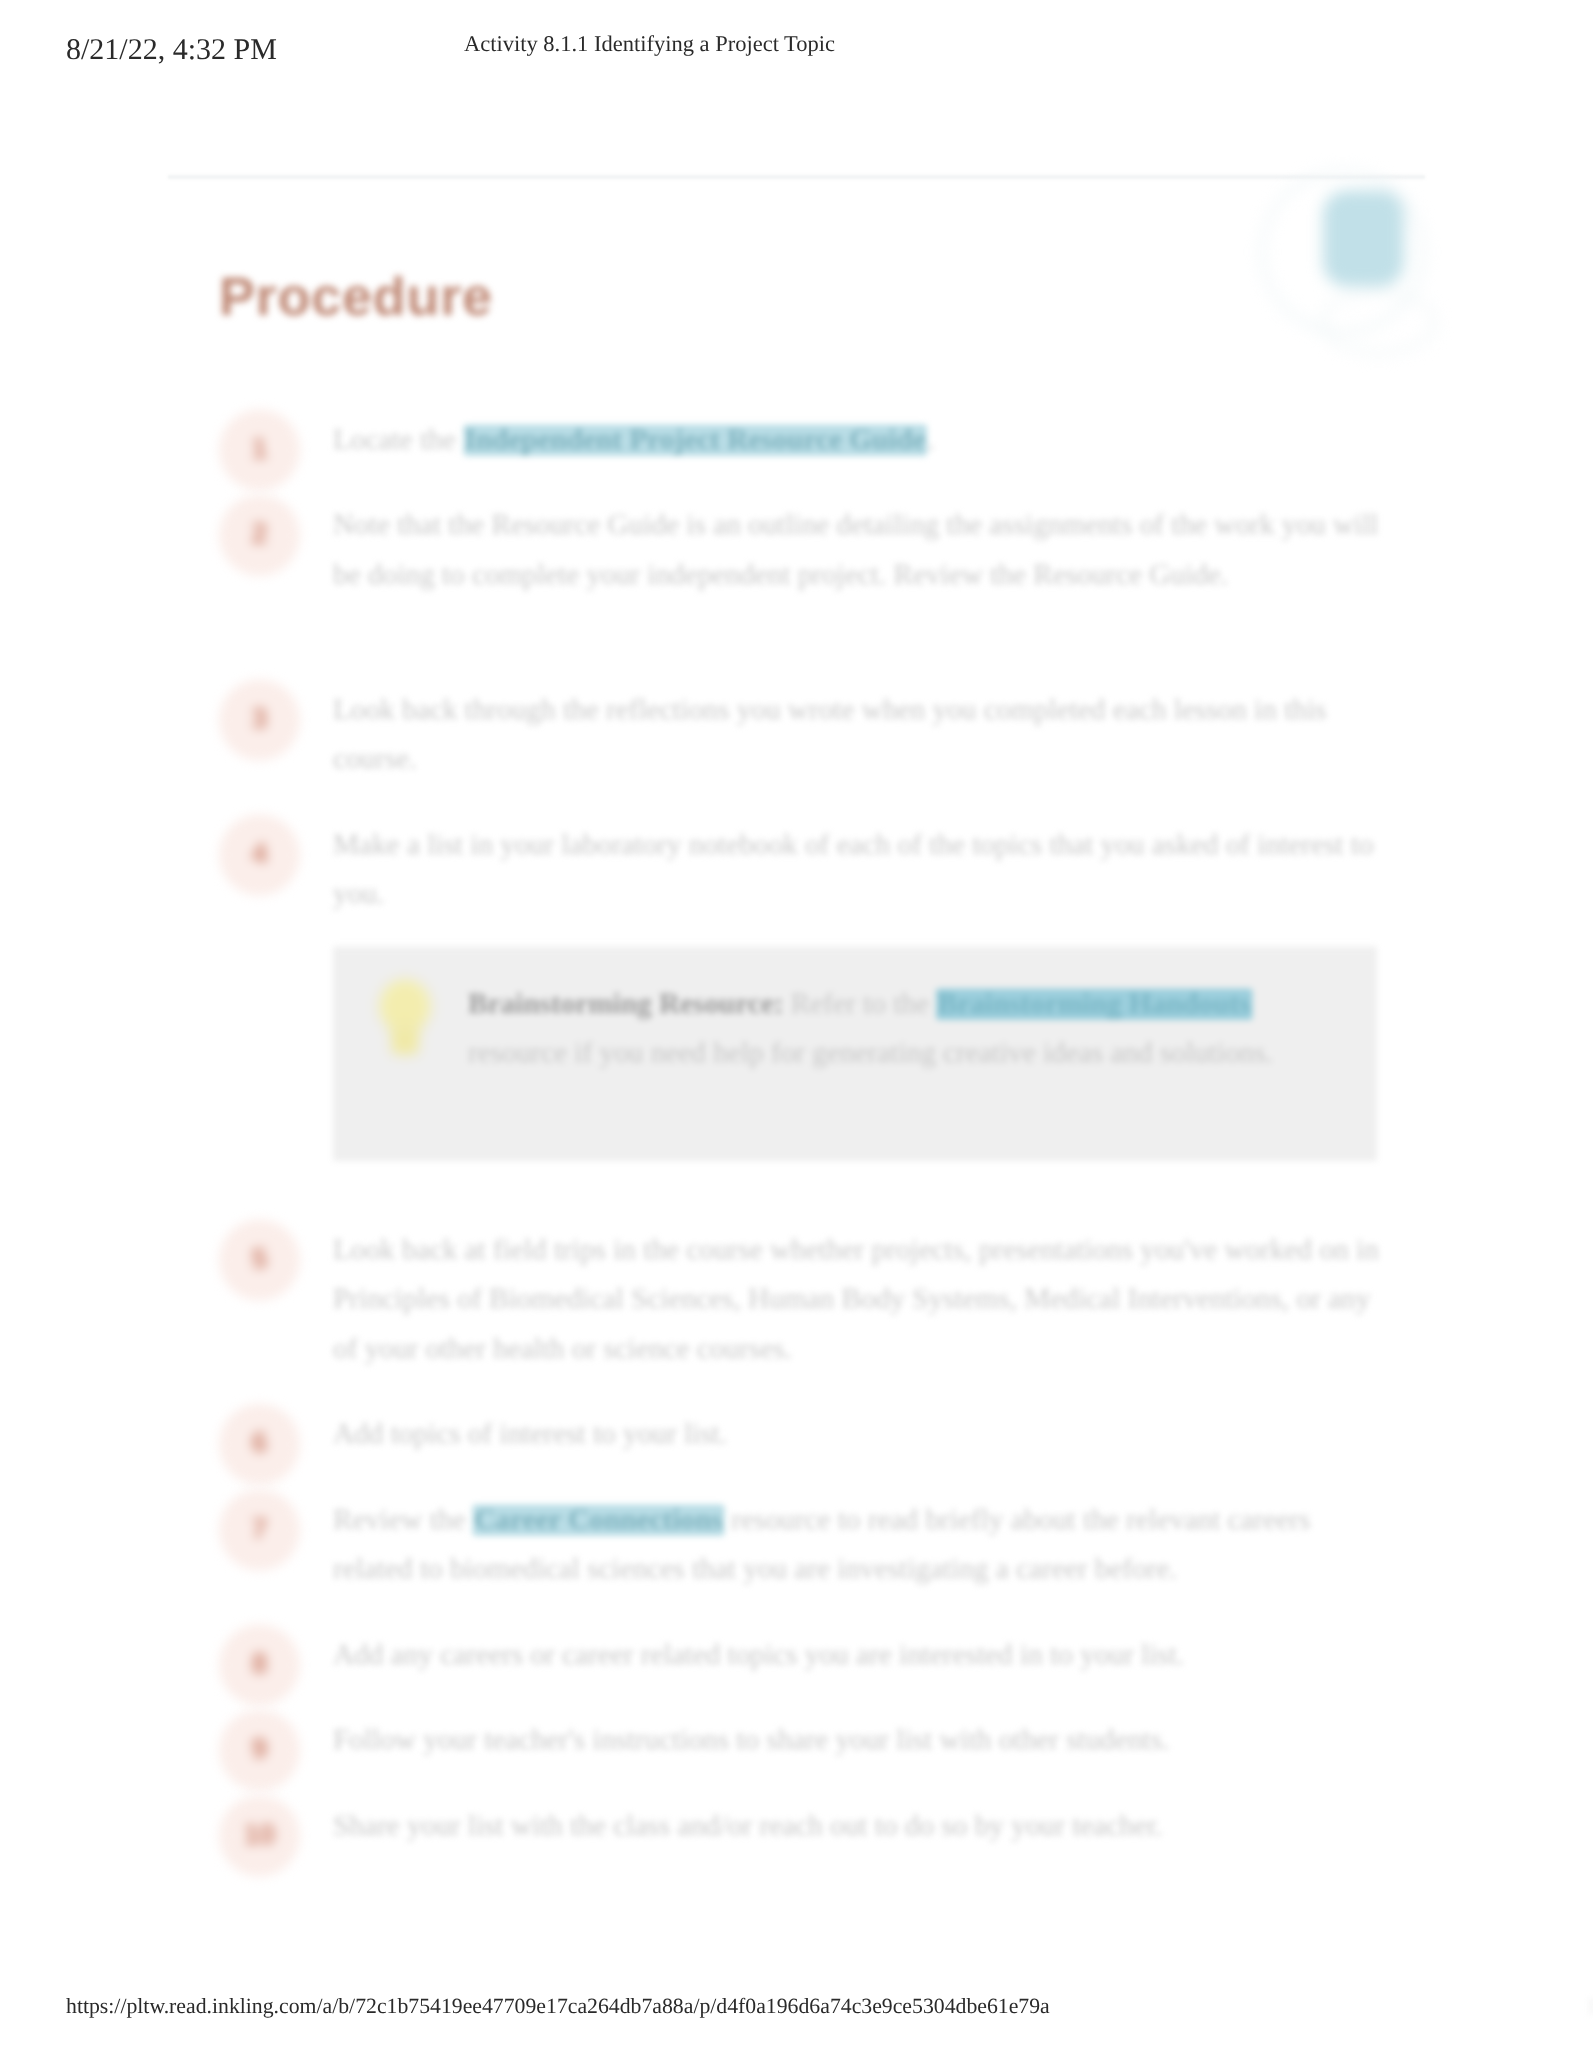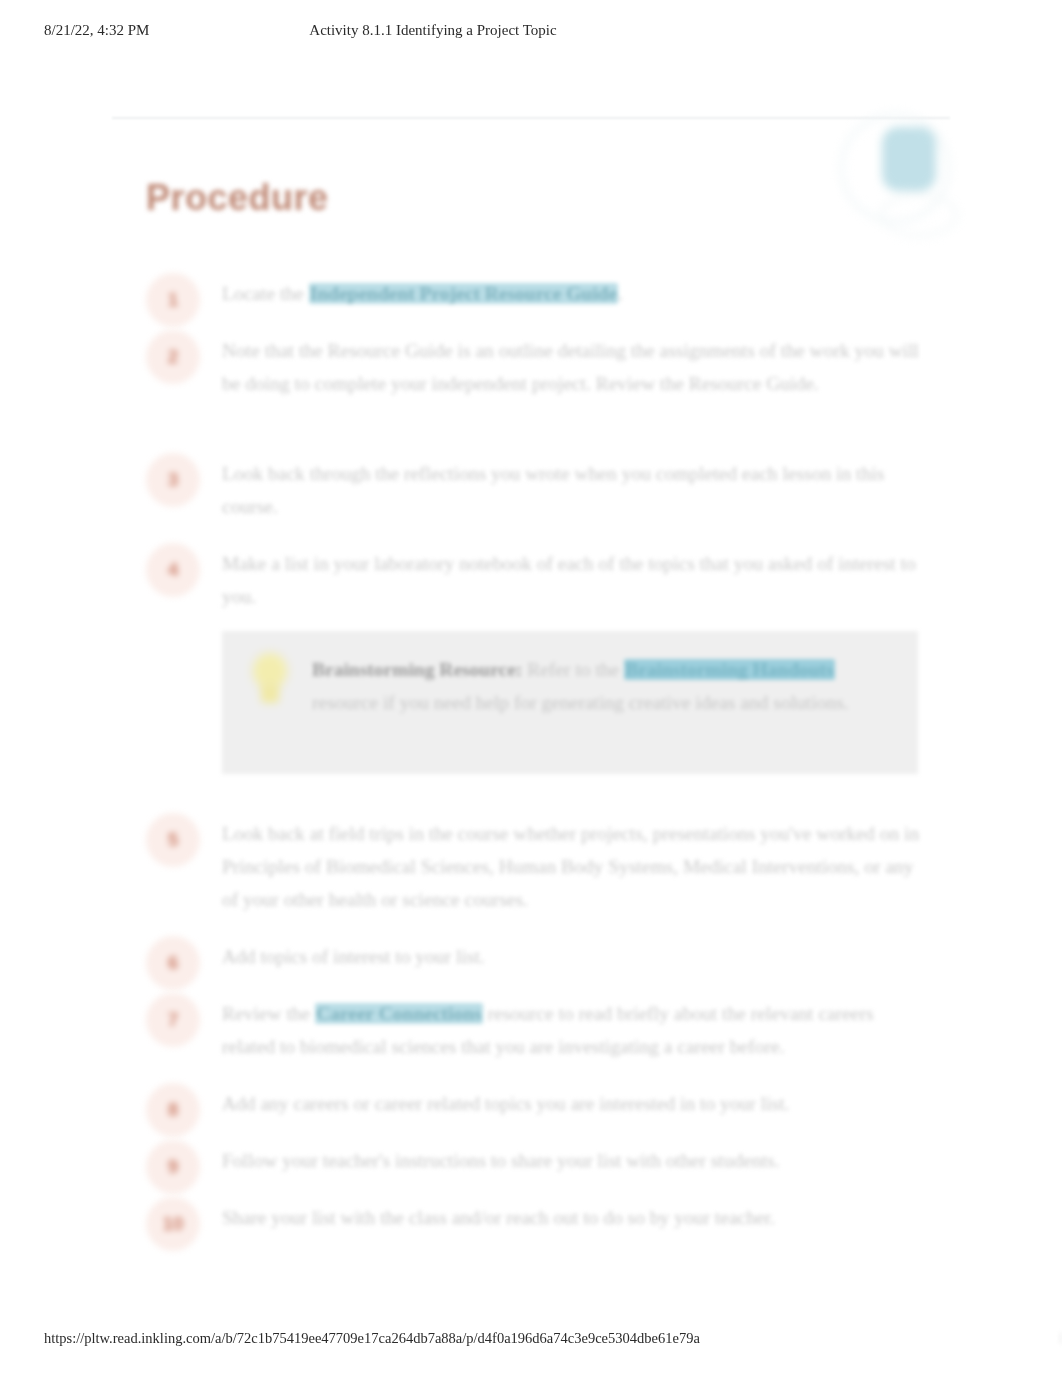--- a/index.html
+++ b/index.html
@@ -20,21 +20,21 @@
     position: absolute;
     top: 22px;
     left: 0;
     width: 1062px;
     height: 22px;
   }
   .print-header .hdr-date {
     position: absolute;
     left: 44px;
     top: 0;
-    font-size: 15px;
+    font-size: 20px;
     color: #2a2a2a;
     white-space: nowrap;
   }
   .print-header .hdr-title {
     position: absolute;
     left: 0;
     top: 0;
     width: 866px;
     text-align: center;
     font-size: 15px;

